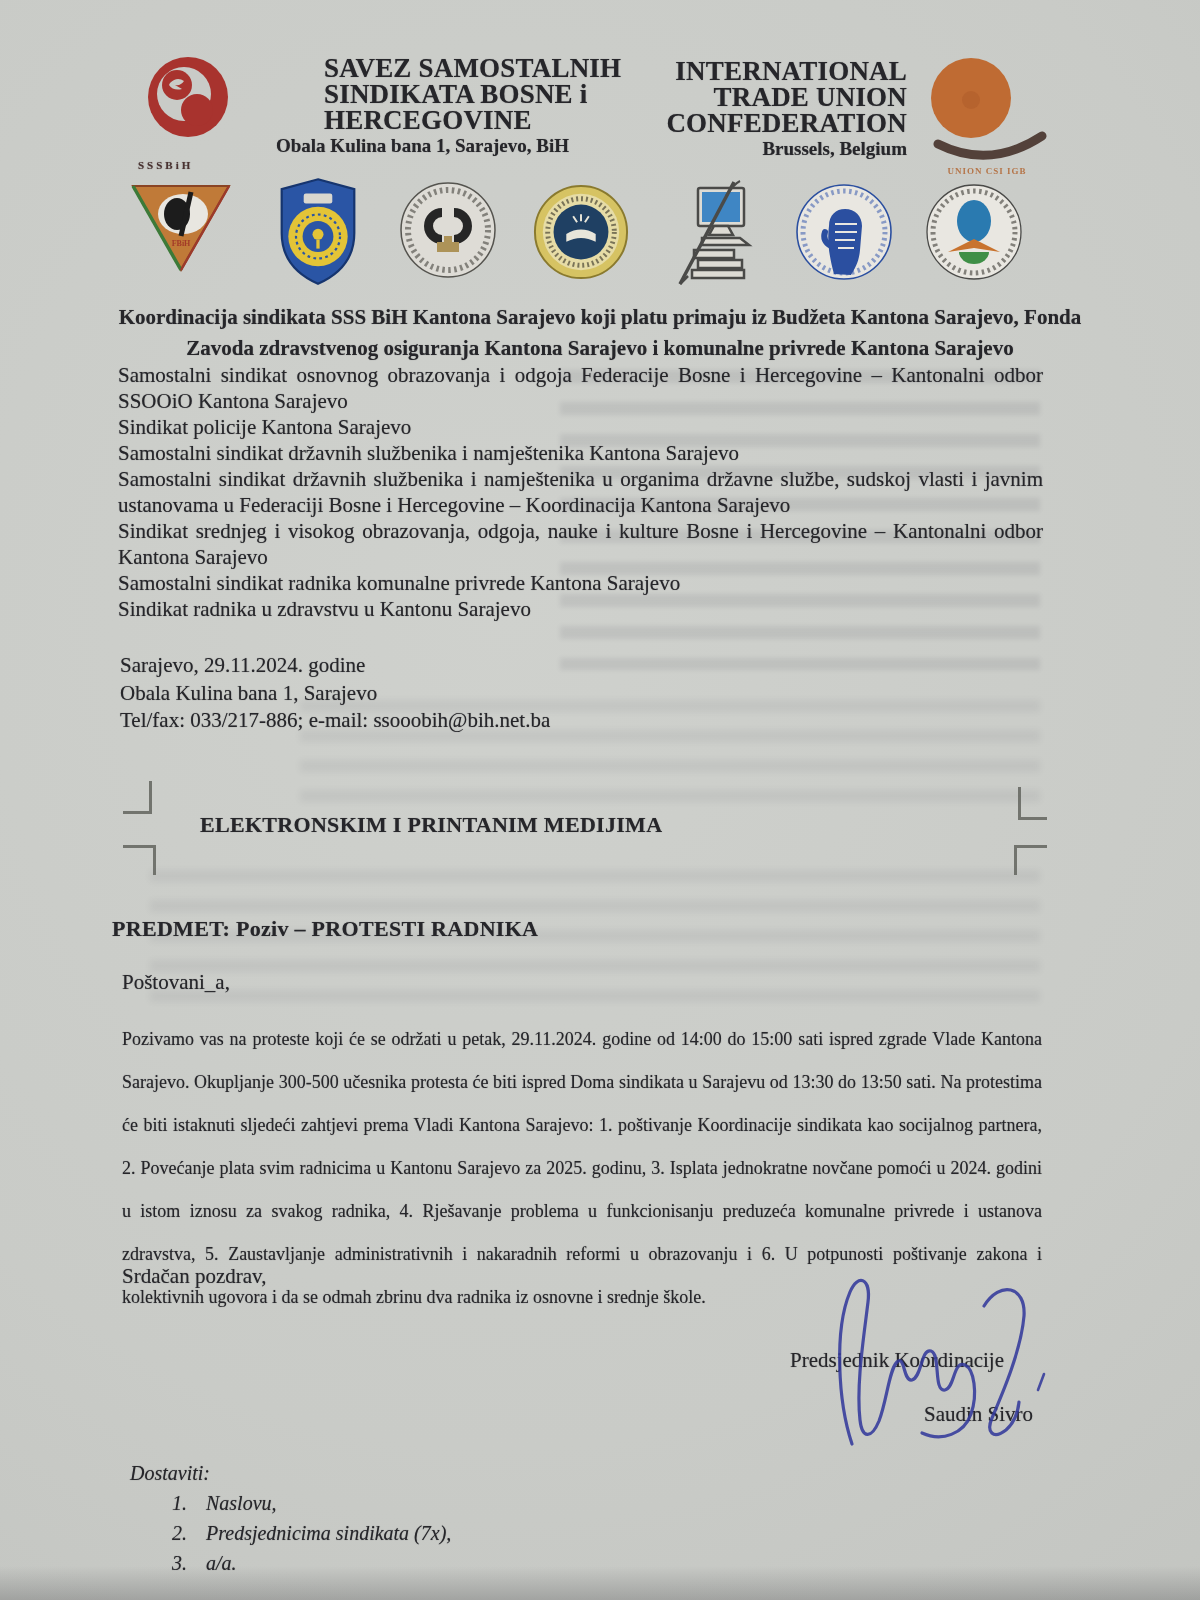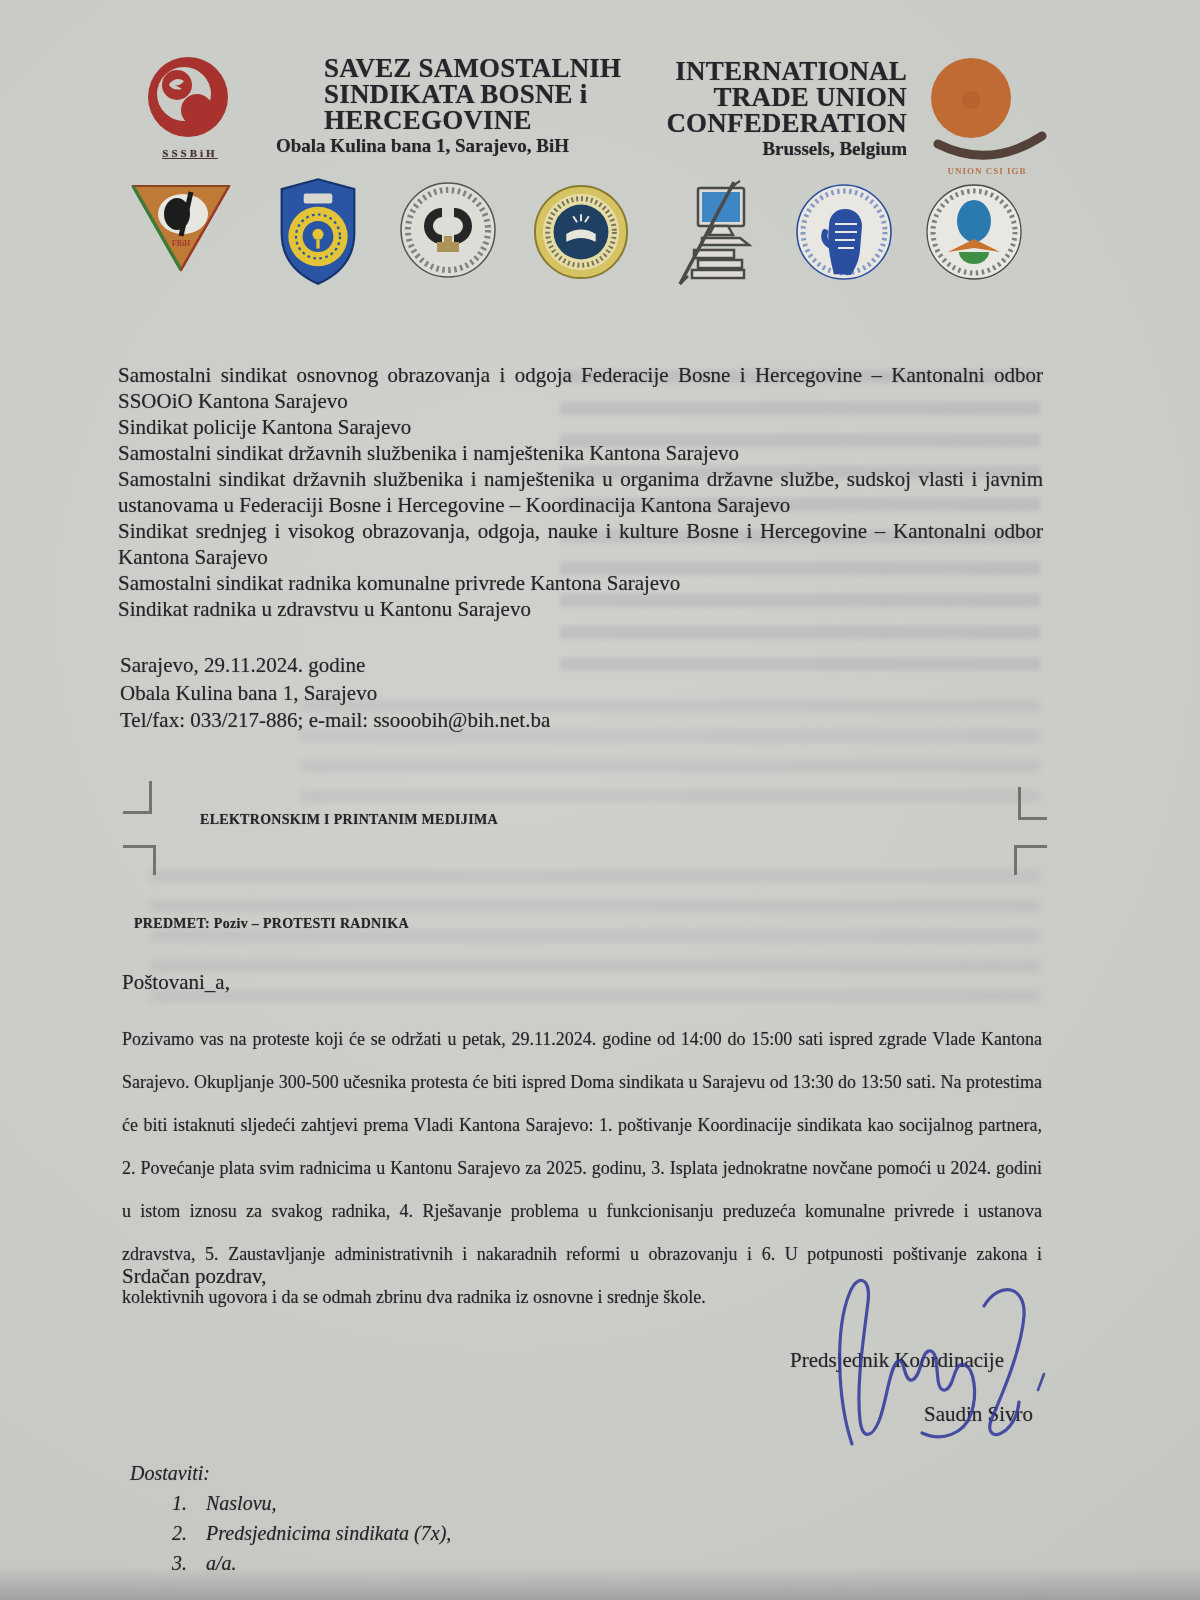--- a/index.html
+++ b/index.html
@@ -13,21 +13,21 @@
   .page::after{content:"";position:absolute;left:0;right:0;bottom:0;height:34px;
     background:linear-gradient(180deg, rgba(30,30,35,0) 0%, rgba(30,30,35,.22) 100%);pointer-events:none;}
   .abs{position:absolute;}
   .txt{text-shadow:0 0 1px rgba(25,25,30,.45);}
   .orgname{font-size:27px;line-height:26px;font-weight:600;letter-spacing:.2px;margin-left:48px;}
   .orgaddr{font-size:19px;line-height:26px;font-weight:600;}
   .caption{font-size:11px;font-weight:700;letter-spacing:3px;color:#4a3230;}
   .intro{font-size:21px;line-height:31px;font-weight:700;text-align:center;}
   .unions p{margin:0;font-size:21px;line-height:26px;text-align:justify;text-align-last:left;}
   .ref{font-size:21px;line-height:27.5px;}
-  .h-bold{font-size:14px;font-weight:700;letter-spacing:.3px;font-family:Liberation Serif, serif;}
+  .h-bold{font-size:22px;font-weight:700;letter-spacing:.3px;font-family:Liberation Serif, serif;}
   .body-par{font-size:18px;line-height:43px;text-align:justify;text-align-last:left;}
   .plain{font-size:21px;}
   .dist{font-style:italic;font-size:20px;}
   .dist-row{display:flex;margin-left:42px;line-height:30px;}
   .dist-num{width:34px;}
   .mark{position:absolute;border:0 solid #63655f;opacity:.85;}
   .ghost{position:absolute;pointer-events:none;filter:blur(2.5px);opacity:.16;
     background:repeating-linear-gradient(180deg, rgba(45,45,60,.55) 0 13px, rgba(45,45,60,0) 13px 32px);}
   .ghost2{position:absolute;pointer-events:none;filter:blur(3px);opacity:.12;
     background:repeating-linear-gradient(180deg, rgba(45,45,60,.5) 0 12px, rgba(45,45,60,0) 12px 30px);}
@@ -44,21 +44,21 @@
   <div class="ghost2" style="left:150px;top:870px;width:890px;height:140px;"></div>
 
   <div class="abs" style="left:138px;top:52px;width:104px;">
     <svg width="100" height="94" viewBox="0 0 100 94">
       <circle cx="50" cy="45" r="40" fill="#a8332e"></circle>
       <circle cx="46" cy="42" r="27" fill="#c9cbc7"></circle>
       <circle cx="39" cy="33" r="15" fill="#a8332e"></circle>
       <circle cx="59" cy="58" r="16" fill="#a8332e"></circle>
       <path d="M32,31 q7,-7 14,-2 q-3,5 -9,4 l7,4 q-9,2 -13,-4 z" fill="#c9cbc7"></path>
     </svg>
-    <div class="caption txt" style="text-align:center;margin-top:1px;text-decoration:underline;">SSSBiH</div>
+    <div class="caption txt" style="text-align:left;margin-top:13px;">SSSBiH</div>
   </div>
 
   <div class="abs txt" style="left:276px;top:55px;">
     <div class="orgname">SAVEZ SAMOSTALNIH</div>
     <div class="orgname">SINDIKATA BOSNE i</div>
     <div class="orgname">HERCEGOVINE</div>
     <div class="orgaddr">Obala Kulina bana 1, Sarajevo, BiH</div>
   </div>
 
   <div class="abs txt" style="left:555px;top:58px;width:352px;text-align:right;">
@@ -149,20 +149,21 @@
   <div class="abs" style="left:924px;top:182px;">
     <svg width="100" height="100" viewBox="0 0 100 100">
       <circle cx="50" cy="50" r="47" fill="#e9e7e1" stroke="#4a4a48" stroke-width="1.3"></circle>
       <circle cx="50" cy="50" r="41" fill="none" stroke="#55544f" stroke-width="5" stroke-dasharray="2.5 3.5" opacity=".7"></circle>
       <ellipse cx="50" cy="39" rx="17" ry="21" fill="#2a7ab0"></ellipse>
       <polygon points="24,70 50,57 76,70 50,66" fill="#c8732e"></polygon>
       <path d="M35,70 a15,12 0 0 0 30,0 z" fill="#3f8f46"></path>
     </svg>
   </div>
 
+  <div class="abs txt intro" style="left:110px;top:302px;width:980px;">Koordinacija sindikata SSS BiH Kantona Sarajevo koji platu primaju iz Budžeta Kantona Sarajevo, Fonda Zavoda zdravstvenog osiguranja Kantona Sarajevo i komunalne privrede Kantona Sarajevo</div>
 
   <div class="abs txt unions" style="left:118px;top:362px;width:925px;">
     <p>Samostalni sindikat osnovnog obrazovanja i odgoja Federacije Bosne i Hercegovine – Kantonalni odbor SSOOiO Kantona Sarajevo</p>
     <p>Sindikat policije Kantona Sarajevo</p>
     <p>Samostalni sindikat državnih službenika i namještenika Kantona Sarajevo</p>
     <p>Samostalni sindikat državnih službenika i namještenika u organima državne službe, sudskoj vlasti i javnim ustanovama u Federaciji Bosne i Hercegovine – Koordinacija Kantona Sarajevo</p>
     <p>Sindikat srednjeg i visokog obrazovanja, odgoja, nauke i kulture Bosne i Hercegovine – Kantonalni odbor Kantona Sarajevo</p>
     <p>Samostalni sindikat radnika komunalne privrede Kantona Sarajevo</p>
     <p>Sindikat radnika u zdravstvu u Kantonu Sarajevo</p>
   </div>
@@ -172,21 +173,21 @@
     <div>Obala Kulina bana 1, Sarajevo</div>
     <div>Tel/fax: 033/217-886; e-mail: ssooobih@bih.net.ba</div>
   </div>
 
   <div class="mark" style="left:123px;top:781px;width:26px;height:30px;border-right-width:3px;border-bottom-width:3px;"></div>
   <div class="mark" style="left:1018px;top:787px;width:26px;height:30px;border-left-width:3px;border-bottom-width:3px;"></div>
   <div class="mark" style="left:123px;top:845px;width:30px;height:27px;border-top-width:3px;border-right-width:3px;"></div>
   <div class="mark" style="left:1014px;top:845px;width:30px;height:27px;border-top-width:3px;border-left-width:3px;"></div>
 
   <div class="abs txt h-bold" style="left:200px;top:812px;">ELEKTRONSKIM I PRINTANIM MEDIJIMA</div>
-  <div class="abs txt h-bold" style="left:134px;top:916px;">PREDMET: Poziv – PROTESTI RADNIKA</div>
+  <div class="abs txt h-bold" style="left:112px;top:916px;">PREDMET: Poziv – PROTESTI RADNIKA</div>
   <div class="abs txt plain" style="left:122px;top:970px;">Poštovani_a,</div>
 
   <div class="abs txt body-par" style="left:122px;top:1018px;width:920px;">Pozivamo vas na proteste koji će se održati u petak, 29.11.2024. godine od 14:00 do 15:00 sati ispred zgrade Vlade Kantona Sarajevo. Okupljanje 300-500 učesnika protesta će biti ispred Doma sindikata u Sarajevu od 13:30 do 13:50 sati. Na protestima će biti istaknuti sljedeći zahtjevi prema Vladi Kantona Sarajevo: 1. poštivanje Koordinacije sindikata kao socijalnog partnera, 2. Povećanje plata svim radnicima u Kantonu Sarajevo za 2025. godinu, 3. Isplata jednokratne novčane pomoći u 2024. godini u istom iznosu za svakog radnika, 4. Rješavanje problema u funkcionisanju preduzeća komunalne privrede i ustanova zdravstva, 5. Zaustavljanje administrativnih i nakaradnih reformi u obrazovanju i 6. U potpunosti poštivanje zakona i kolektivnih ugovora i da se odmah zbrinu dva radnika iz osnovne i srednje škole.</div>
 
   <div class="abs txt plain" style="left:122px;top:1264px;">Srdačan pozdrav,</div>
   <div class="abs txt plain" style="left:790px;top:1348px;">Predsjednik Koordinacije</div>
   <div class="abs txt plain" style="left:924px;top:1402px;">Saudin Sivro</div>
 
   <div class="abs" style="left:772px;top:1272px;width:300px;height:190px;">
     <svg width="300" height="190" viewBox="0 0 300 190" fill="none" stroke="#353b9c" stroke-width="3.2" stroke-linecap="round" opacity=".88">

